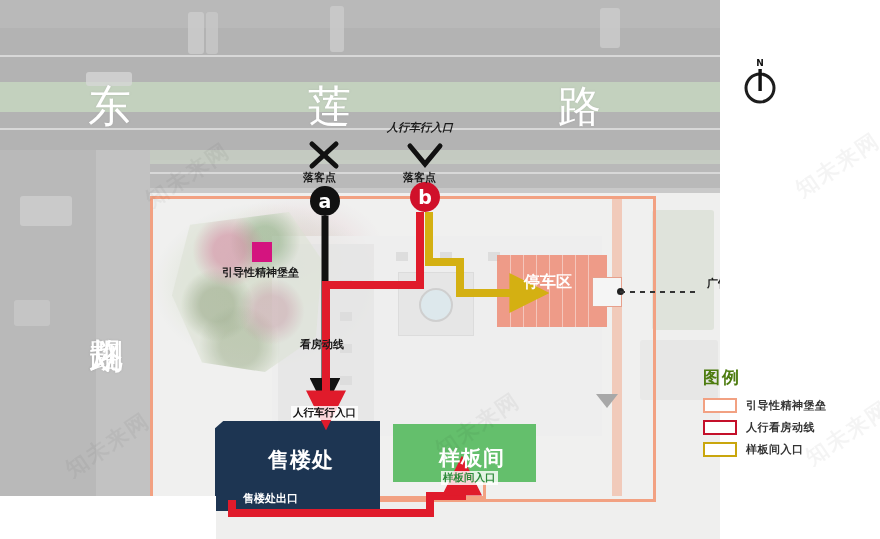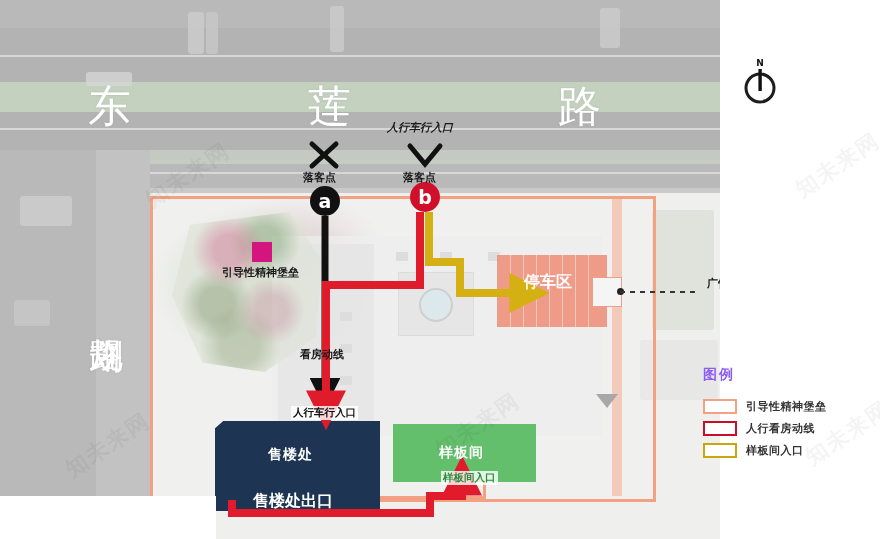--- a/index.html
+++ b/index.html
@@ -89,30 +89,30 @@
   .lbl{position:absolute;white-space:nowrap;font-weight:700;
        font-family:"DejaVu Sans","Liberation Sans",sans-serif;}
 
   .road-name{color:#ffffff;font-size:43px;font-weight:400;letter-spacing:2px;
     text-shadow:0 0 2px rgba(150,150,150,.35);}
   .road-name-v{color:#ffffff;font-size:34px;font-weight:400;writing-mode:vertical-rl;
     text-shadow:0 0 2px rgba(150,150,150,.35);line-height:1.05;}
 
   .dark-lbl{color:#1a1a1a;font-size:11px;}
   .white-lbl{color:#ffffff;font-size:11px;}
-  .bldg-lbl{color:#ffffff;font-size:14px;letter-spacing:1px;}
+  .bldg-lbl{color:#ffffff;font-size:21px;letter-spacing:1px;}
   .ent-lbl{color:#111;font-size:10.5px;background:rgba(255,255,255,.82);padding:0 2px;}
 
   
   #compass{position:absolute;left:740px;top:58px;width:40px;height:52px;}
   #compass-n{position:absolute;left:0;top:0;width:40px;text-align:center;
     font-size:9px;font-weight:700;color:#111;}
   
   #legend{position:absolute;left:703px;top:366px;width:170px;}
-  #legend-title{font-size:14px;font-weight:700;color:#8b5cf6;letter-spacing:2px;margin-bottom:15px;}
+  #legend-title{font-size:17px;font-weight:700;color:#4d7c0f;letter-spacing:2px;margin-bottom:9px;}
   .leg-row{display:flex;align-items:center;margin-bottom:7px;}
   .leg-sw{width:30px;height:11px;border-style:solid;border-width:2.5px;background:#fff;margin-right:9px;flex:none;}
   .leg-txt{font-size:11px;color:#333;font-weight:700;letter-spacing:.5px;}
 
   
   #callout-line{position:absolute;left:620px;top:291px;width:76px;height:2px;
     background:repeating-linear-gradient(90deg,#333 0 5px,transparent 5px 10px);}
   #callout-dot{position:absolute;left:617px;top:288px;width:7px;height:7px;border-radius:50%;background:#222;}
 
   
@@ -234,31 +234,31 @@
   <div class="lbl road-name" style="left:558px;top:78px;">路</div>
 
   <div class="lbl road-name-v" style="left:88px;top:312px;">规划路</div>
 
   <div class="lbl dark-lbl" style="left:387px;top:120px;font-style:italic;">人行车行入口</div>
   <div class="lbl dark-lbl" style="left:303px;top:170px;">落客点</div>
   <div class="lbl dark-lbl" style="left:403px;top:170px;">落客点</div>
 
   <div class="lbl dark-lbl" style="left:222px;top:265px;text-align:right;">引导性精神堡垒</div>
 
-  <div class="lbl dark-lbl" style="left:300px;top:337px;margin-top:10px;">看房动线</div>
+  <div class="lbl dark-lbl" style="left:300px;top:337px;">看房动线</div>
 
   <div class="lbl white-lbl" style="left:524px;top:272px;font-size:16px;">停车区</div>
 
   <div class="lbl dark-lbl" style="left:707px;top:276px;">广告围挡</div>
   <div id="callout-dot"></div>
   <div id="callout-line"></div>
 
   <div class="lbl ent-lbl" style="left:291px;top:406px;">人行车行入口</div>
   <div class="lbl bldg-lbl" style="left:268px;top:446px;">售楼处</div>
-  <div class="lbl white-lbl" style="left:253px;top:491px;font-size:16px;">售楼处出口</div>
+  <div class="lbl white-lbl" style="left:243px;top:491px;font-size:11px;">售楼处出口</div>
 
   <div class="lbl bldg-lbl" style="left:439px;top:444px;">样板间</div>
   <div class="lbl ent-lbl" style="left:441px;top:471px;color:#2d8a3a;">样板间入口</div>
 
   <div id="tri-marker"></div>
 
   <div class="layer" id="white-bl"></div>
   <div class="layer" id="white-right"></div>
 
   <div id="compass">

